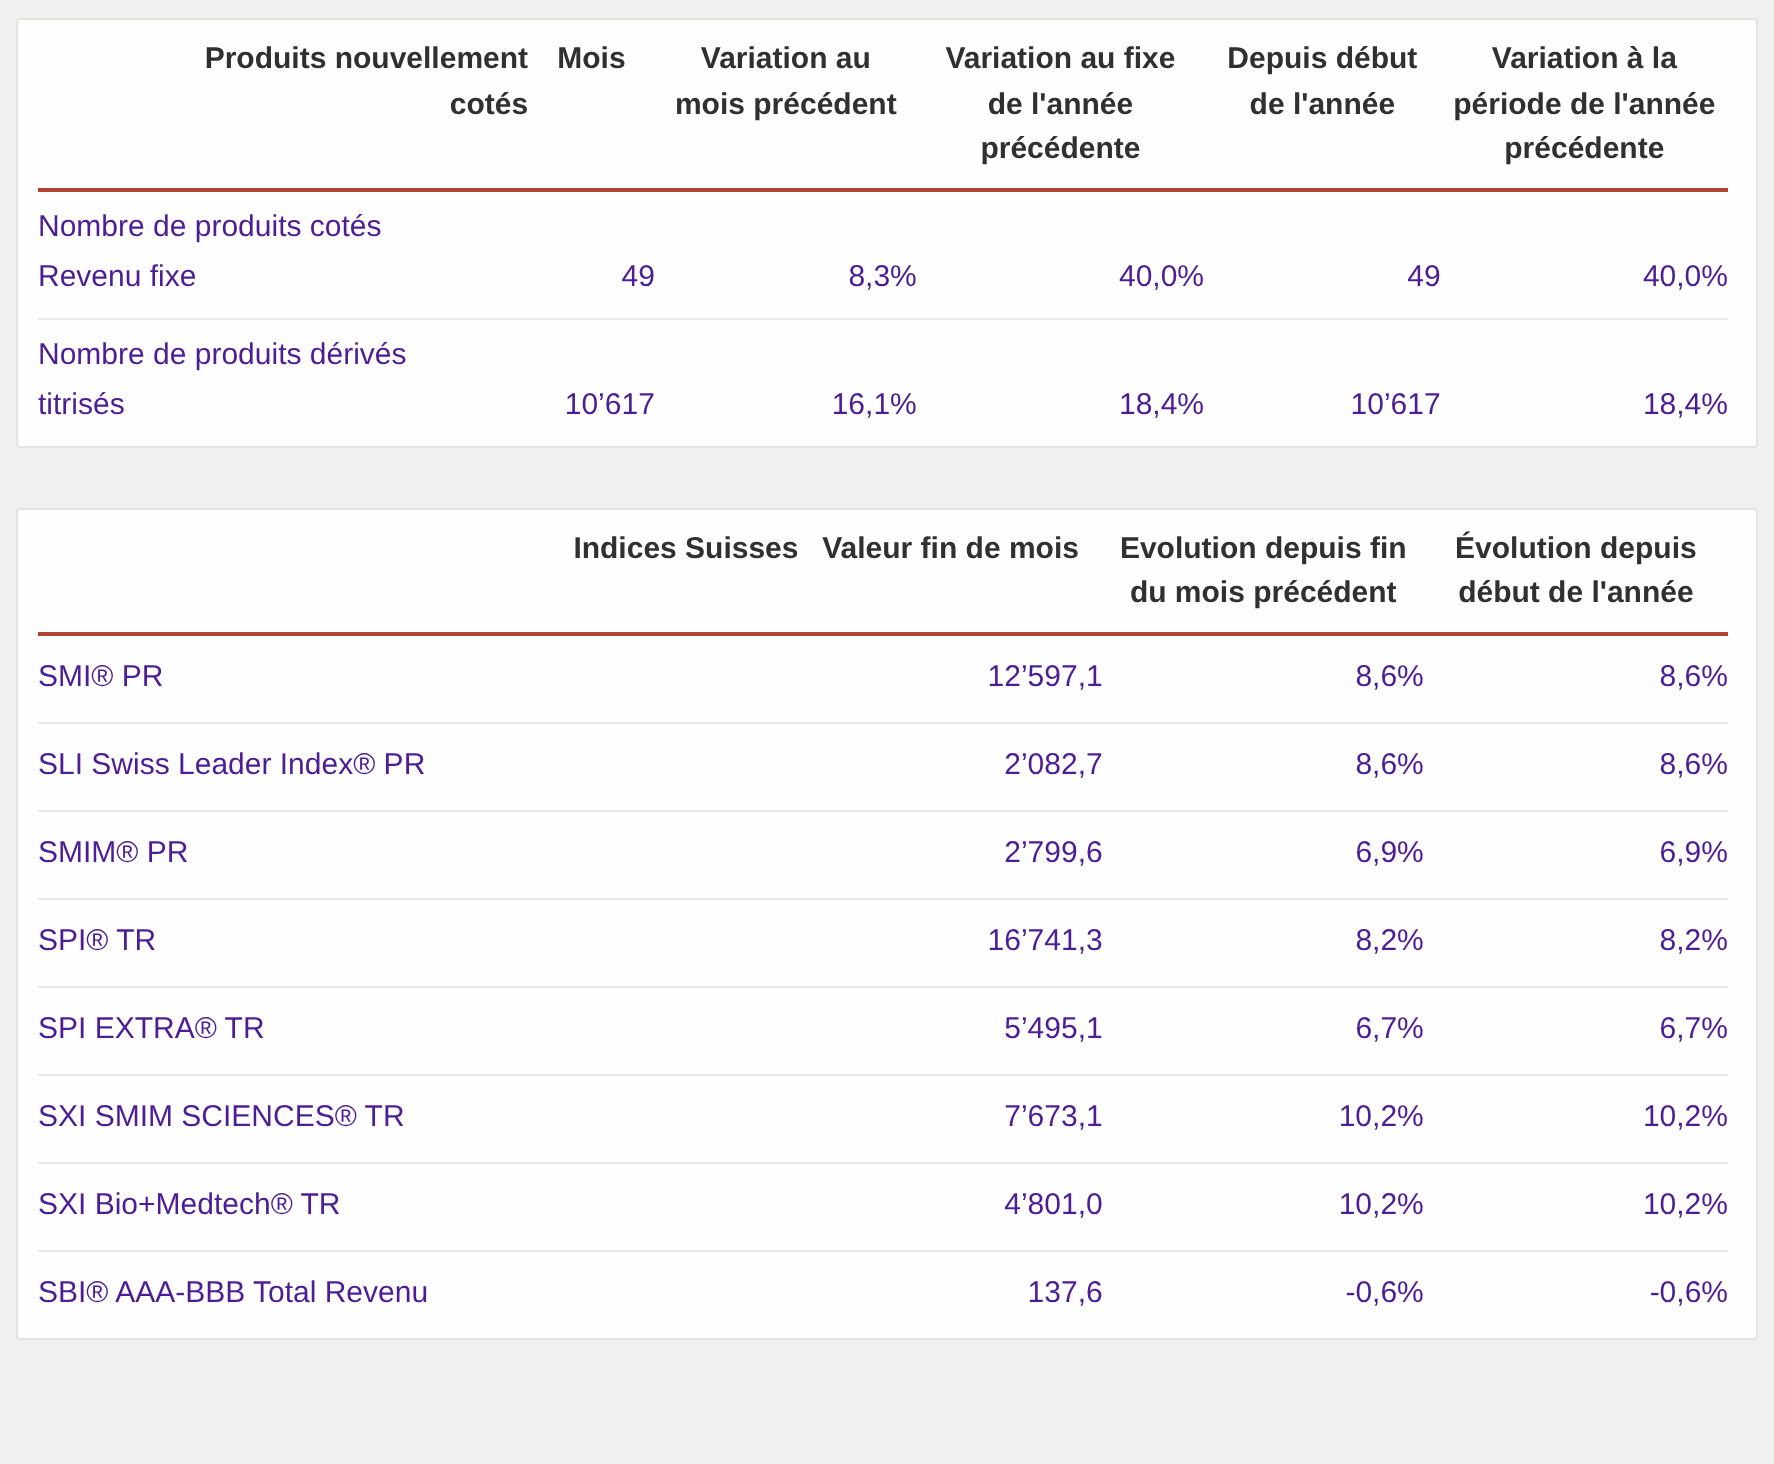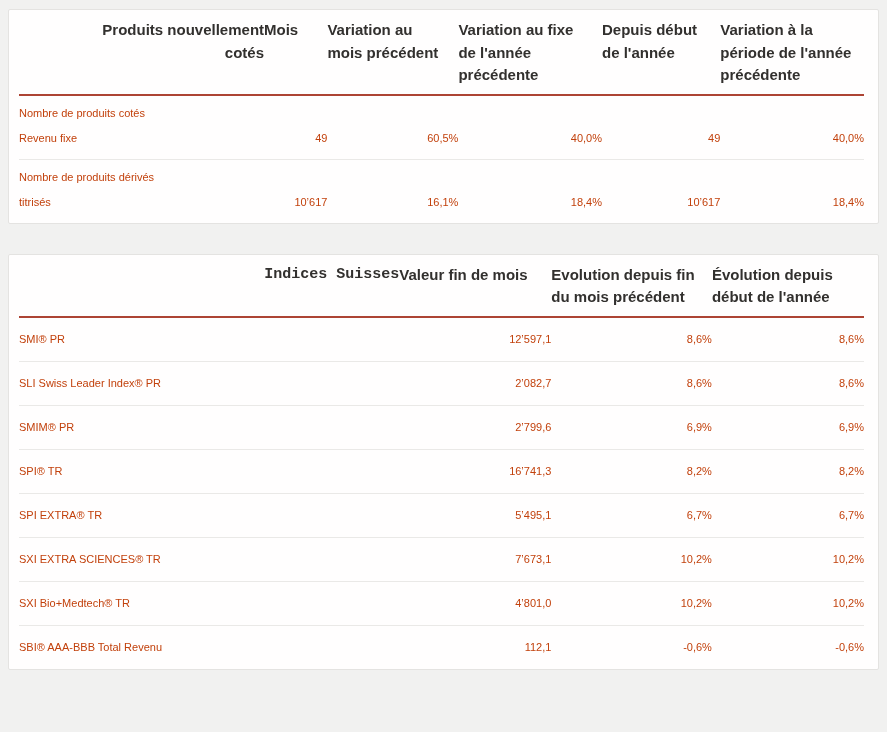--- a/index.html
+++ b/index.html
@@ -15,47 +15,47 @@
     border: 1px solid #e4e3e1;
     border-radius: 2px;
     padding: 0 14px 0 10px;
   }
   table { width: 100%; border-collapse: collapse; table-layout: fixed; }
   th {
     font-weight: bold;
     color: #32302e;
     font-size: 15px;
     vertical-align: top;
-    text-align: left;
+    text-align: center;
     white-space: pre-line;
     line-height: 1.5;
     padding: 9px 0 7px 0;
     border-bottom: 2px solid var(--accent, #ad4434);
   }
   th.label-col { text-align: right; }
   td {
-    color: #c2410c;
-    font-size: 11px;
+    color: #4c1d95;
+    font-size: 15px;
     text-align: right;
     vertical-align: bottom;
     white-space: pre-line;
   }
   td.label-col { text-align: left; }
   .t1 td { padding: 5px 0 8px 0; line-height: 25px; }
   .t2 td { padding: 13px 0 14px 0; line-height: 16px; margin-top: 20px; }
   tbody tr + tr td { border-top: 1px solid #eae9e7; }
   
   .t1 th:nth-child(1){ width: 29%; }
   .t1 th:nth-child(2){ width: 7.5%; }
   .t1 th:nth-child(3){ width: 15.5%; }
   .t1 th:nth-child(4){ width: 17%; }
   .t1 th:nth-child(5){ width: 14%; }
   .t1 th:nth-child(6){ width: 17%; }
   
-  .t2 th:nth-child(1){ width: 45%; font-family: Liberation Mono, monospace; }
+  .t2 th:nth-child(1){ width: 45%; }
   .t2 th:nth-child(2){ width: 18%; }
   .t2 th:nth-child(3){ width: 19%; }
   .t2 th:nth-child(4){ width: 18%; }
 </style>
 </head>
 <body>
 
 <div class="page">
 
   <section class="card">
@@ -75,21 +75,21 @@
             <th>Variation à la
 période de l'année
 précédente</th>
           </tr>
       </thead>
       <tbody>
           <tr>
             <td class="label-col">Nombre de produits cotés
 Revenu fixe</td>
             <td>49</td>
-            <td>60,5%</td>
+            <td>8,3%</td>
             <td>40,0%</td>
             <td>49</td>
             <td>40,0%</td>
           </tr>
           <tr>
             <td class="label-col">Nombre de produits dérivés
 titrisés</td>
             <td>10’617</td>
             <td>16,1%</td>
             <td>18,4%</td>
@@ -137,34 +137,34 @@
             <td>8,2%</td>
             <td>8,2%</td>
           </tr>
           <tr>
             <td class="label-col">SPI EXTRA® TR</td>
             <td>5’495,1</td>
             <td>6,7%</td>
             <td>6,7%</td>
           </tr>
           <tr>
-            <td class="label-col">SXI EXTRA SCIENCES® TR</td>
+            <td class="label-col">SXI SMIM SCIENCES® TR</td>
             <td>7’673,1</td>
             <td>10,2%</td>
             <td>10,2%</td>
           </tr>
           <tr>
             <td class="label-col">SXI Bio+Medtech® TR</td>
             <td>4’801,0</td>
             <td>10,2%</td>
             <td>10,2%</td>
           </tr>
           <tr>
             <td class="label-col">SBI® AAA-BBB Total Revenu</td>
-            <td>112,1</td>
+            <td>137,6</td>
             <td>-0,6%</td>
             <td>-0,6%</td>
           </tr>
         </tbody>
     </table>
   </section>
 
 </div>
 
 </body></html>

